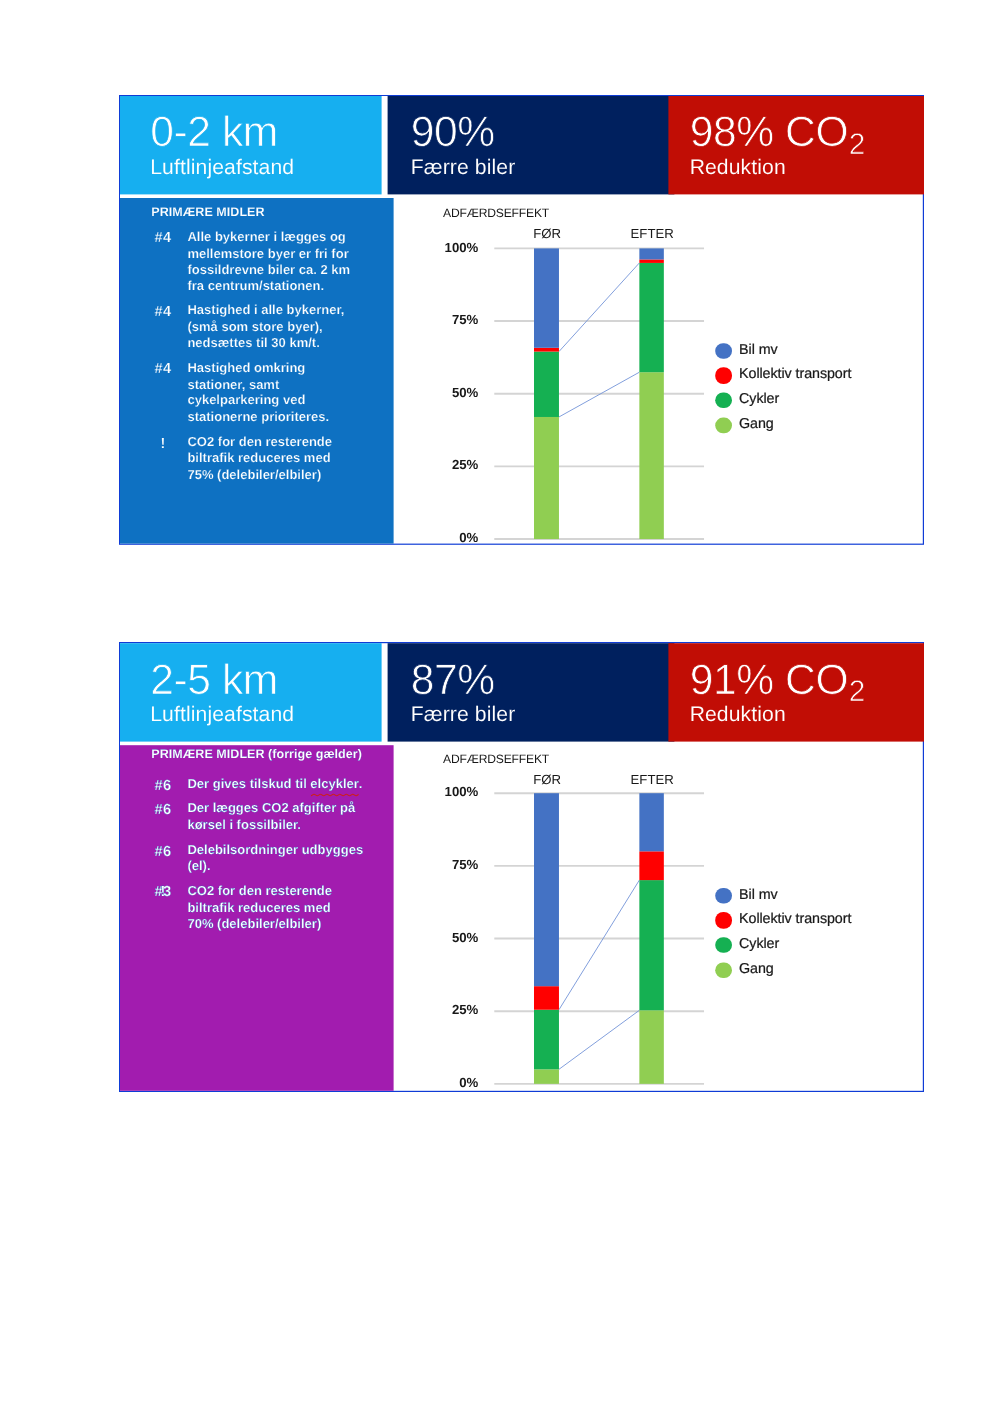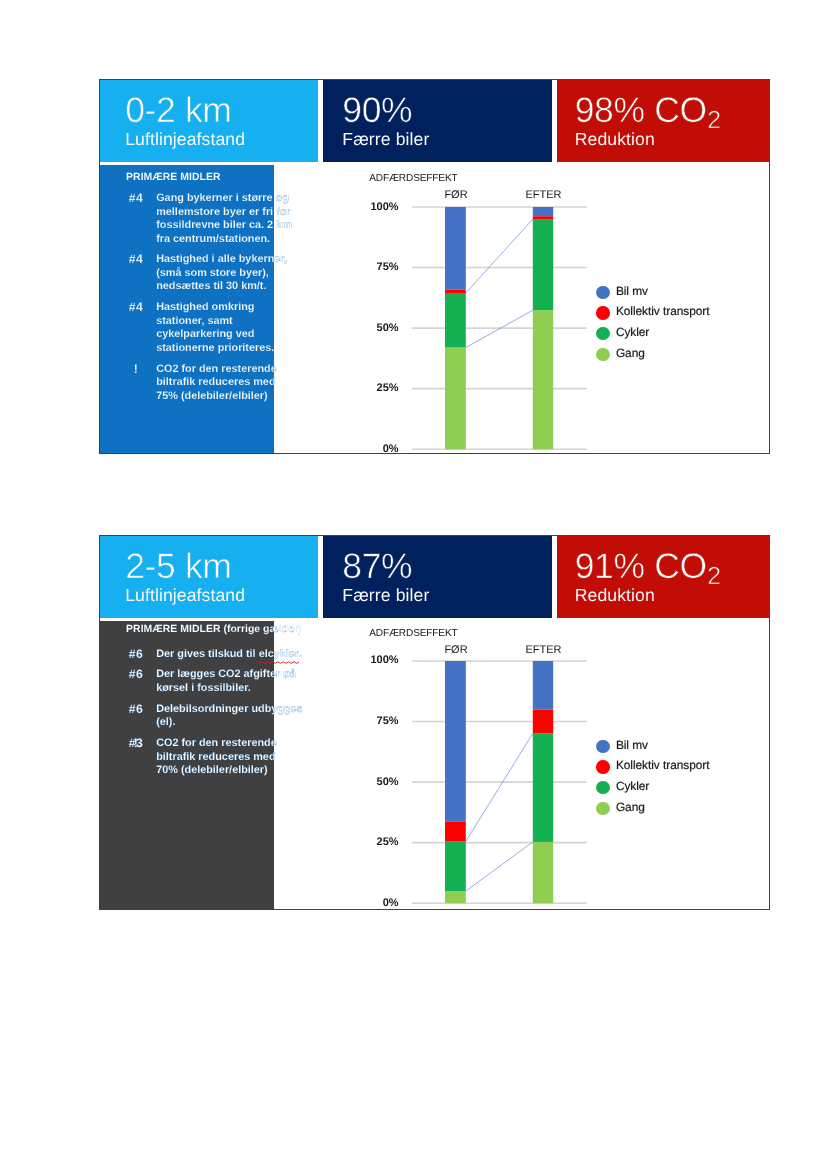--- a/index.html
+++ b/index.html
@@ -19,29 +19,29 @@
   .hbox{position:absolute;top:0;height:82px;color:#fff;text-align:center;}
   .hbox .big{position:absolute;left:25.2px;font-weight:400;font-size:35.5px;line-height:1;
              letter-spacing:-0.35px;white-space:nowrap;
              -webkit-text-stroke-width:0.62px;}
   .hbox.b1 .big,.hbox.b1 .sml{-webkit-text-stroke-color:#16AFF0;}
   .hbox.b2 .big,.hbox.b2 .sml{-webkit-text-stroke-color:#00205E;}
   .hbox.b3 .big,.hbox.b3 .sml{-webkit-text-stroke-color:#C10D05;}
   .hbox .big sub{font-size:0.70em;vertical-align:baseline;position:relative;top:0.235em;left:0.02em;}
   .hbox .sml{position:absolute;left:25.2px;font-weight:400;font-size:17.6px;line-height:1;white-space:nowrap;letter-spacing:0.1px;-webkit-text-stroke-width:0.06px;}
   .hbox.b1{left:0;width:218.3px;background:#16AFF0;}
-  .hbox.b2{left:222.7px;width:229.4px;background:#00205E;}
+  .hbox.b2{left:222.7px;width:229.4px;background:#00205E;padding-left:10px;}
   .hbox.b3{left:456.7px;width:213.3px;background:#C10D05;}
   .hbox.b2 .big,.hbox.b2 .sml{left:19.6px;}
   .hbox.b3 .big,.hbox.b3 .sml{left:18px;}
   .hbox .big{top:13px;}
   .hbox .sml{top:51.4px;}
 
   
-  .panel{position:absolute;left:0;top:85px;width:174px;bottom:0;background:#0E71C2;}
+  .panel{position:absolute;left:0;top:85px;width:228px;bottom:0;background:#0E71C2;}
   .panel .ptitle{position:absolute;left:26.1px;top:6.6px;font-size:10.45px;font-weight:600;color:#fff;
                  white-space:nowrap;letter-spacing:0.03px;line-height:12px;-webkit-text-stroke:0.1px #0E71C2;}
   .slide.s2 .panel .ptitle{top:2.6px;}
   .slide.s2 .items{top:26.5px;}
   .items{position:absolute;left:0;top:27px;width:218px;}
   .item{position:relative;margin-bottom:7.4px;padding-left:56.2px;padding-right:17px;}
   .item .tag{position:absolute;left:27.4px;width:17px;text-align:center;font-weight:700;font-size:12.2px;
              color:#fff;line-height:13.5px;letter-spacing:0.4px;-webkit-text-stroke:0.2px #0E71C2;}
   .item .txt{display:block;font-weight:700;font-size:10.85px;color:#fff;line-height:13.5px;letter-spacing:0.0px;
               -webkit-text-stroke:0.2px #0E71C2;}
@@ -85,21 +85,21 @@
       <div class="big"><span>98% CO</span><sub>2</sub></div>
       <div class="sml">Reduktion</div>
     </div>
   </div>
   <div class="panel" style="background-color: rgb(14, 113, 194);">
     <div class="ptitle">PRIMÆRE MIDLER</div>
     <div class="items">
       <div class="item">
         <span class="tag">#4</span>
         <span class="txt">
-              <span class="ln">Gang bykerner i større og</span>
+              <span class="ln">Alle bykerner i lægges og</span>
               <span class="ln">mellemstore byer er fri for</span>
               <span class="ln">fossildrevne biler ca. 2 km</span>
               <span class="ln">fra centrum/stationen.</span>
             </span>
       </div>
       <div class="item">
         <span class="tag">#4</span>
         <span class="txt">
               <span class="ln">Hastighed i alle bykerner,</span>
               <span class="ln">(små som store byer),</span>
@@ -187,21 +187,21 @@
     </div>
     <div class="hbox b2" style="background-color: rgb(0, 32, 94);">
       <div class="big">87%</div>
       <div class="sml">Færre biler</div>
     </div>
     <div class="hbox b3" style="background-color: rgb(193, 13, 5);">
       <div class="big"><span>91% CO</span><sub>2</sub></div>
       <div class="sml">Reduktion</div>
     </div>
   </div>
-  <div class="panel" style="background-color: #404040;">
+  <div class="panel" style="background-color: #a21caf;">
     <div class="ptitle">PRIMÆRE MIDLER (forrige gælder)</div>
     <div class="items">
       <div class="item">
         <span class="tag">#6</span>
         <span class="txt">
               <span class="ln">Der gives tilskud til <span class="ms">elcykler<span class="squig">
                     <svg viewBox="0 0 15 3" preserveAspectRatio="none">
                       <path d="M0 2.3 L1 0.75 L2 2.3 L3 0.75 L4 2.3 L5 0.75 L6 2.3 L7 0.75 L8 2.3 L9 0.75 L10 2.3 L11 0.75 L12 2.3 L13 0.75 L14 2.3 L15 0.75" fill="none" stroke="#CD201B" stroke-width="0.95" vector-effect="non-scaling-stroke"></path>
                     </svg>
                   </span></span>.</span>

